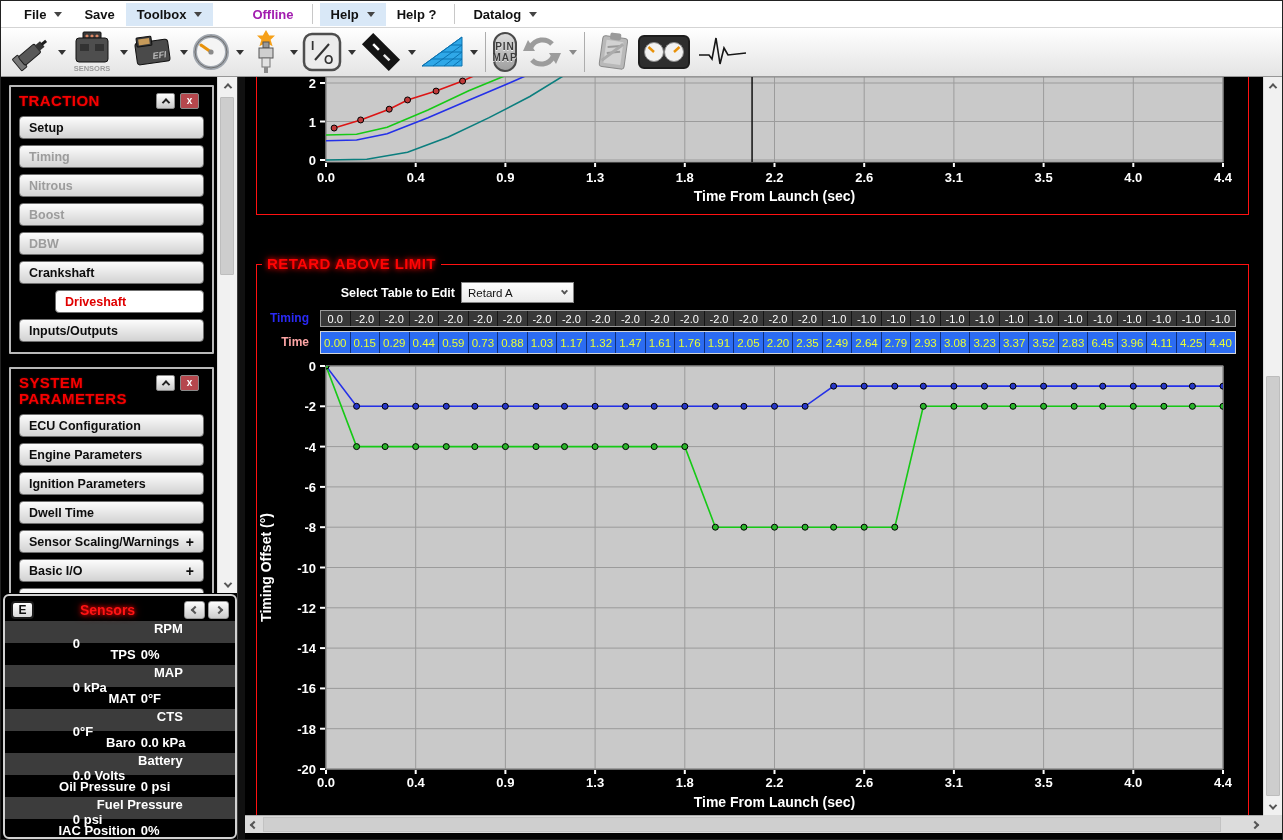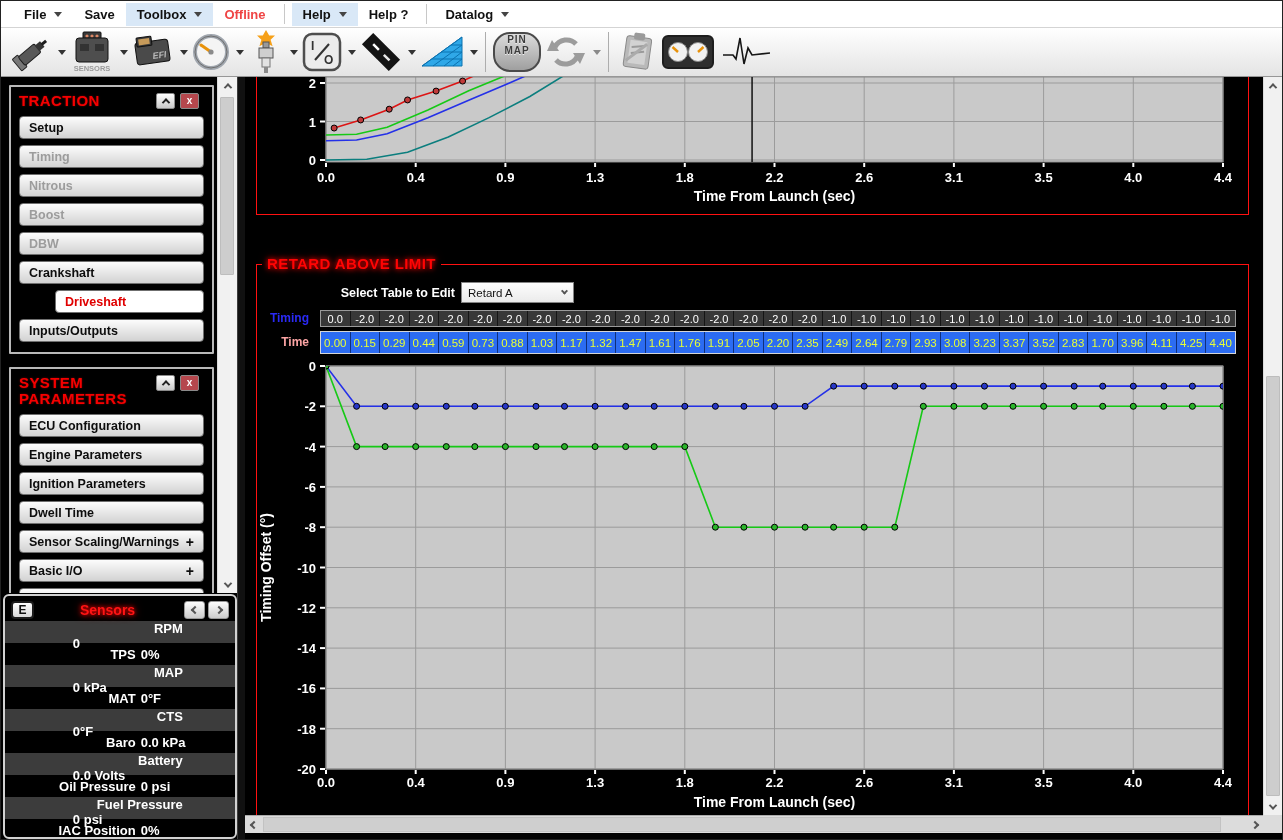--- a/index.html
+++ b/index.html
@@ -6,35 +6,35 @@
   html,body { background:#666; }
   body { font-family:"Liberation Sans", sans-serif; }
   #app { position:relative; width:1283px; height:840px; background:#000; overflow:hidden; border:1px solid #222; }
 
   
   .menubar { position:absolute; left:0; top:0; width:100%; height:27px; background:#fff;
              border-bottom:1px solid #d4d4d4; display:flex; align-items:center; padding-left:12px; }
   .menu-item { display:flex; align-items:center; gap:8px; padding:4px 11px; font-weight:bold;
                font-size:13px; color:#111; cursor:default; }
   .menu-item.hl { background:#d9e8f7; }
-  .menu-item.disabled { color:#ef4444; }
+  .menu-item.disabled { color:#a21caf;margin-left:28px; }
   .dd-arrow { width:0; height:0; border-left:4px solid transparent; border-right:4px solid transparent;
               border-top:5px solid #444; }
   .menu-sep { width:1px; height:20px; background:#c8c8c8; margin:0 7px; }
 
   
   .toolbar { position:absolute; left:0; top:27px; width:100%; height:49px;
              background:linear-gradient(#ffffff,#e4e4e4); border-bottom:1px solid #979797;
              display:flex; align-items:center; padding:0 8px; }
   .tool { display:flex; align-items:center; margin:0 1px; }
   .tool .dd-arrow { margin-left:4px; border-top-color:#333; }
   .tb-sep { width:1px; height:40px; background:#adadad; margin:0 6px; }
-  .pinmap-btn { width:48px; height:40px; border:2px solid #4a4a4a; border-radius:17px;
+  .pinmap-btn { width:24px; height:40px; border:2px solid #4a4a4a; border-radius:17px;
                 background:linear-gradient(#dcdcdc,#9f9f9f); display:flex; flex-direction:column;
-                align-items:center; font-size:10px; font-weight:bold;
+                align-items:center; justify-content:center; font-size:10px; font-weight:bold;
                 color:#3c3c3c; letter-spacing:1px; line-height:11px; text-shadow:0 1px 0 #eee; }
   .gauges-btn { border:2px solid #1d1d1d; border-radius:6px; background:#2e2e2e; display:flex;
                 align-items:center; justify-content:center; padding:1px; }
 
   
   .sidebar { position:absolute; left:2px; top:76px; width:214px; height:516px; overflow:hidden; background:#000; }
   .spanel { border:2px solid #b9b9b9; border-radius:1px; margin:8px 3px 13px 6px; padding:6px 8px 4px; background:#000; }
   .spanel-head { display:flex; align-items:flex-start; margin-bottom:7px; }
   .spanel-title { color:#f50000; font-weight:bold; font-size:15px; line-height:16px; flex:1;
                   letter-spacing:.4px; max-width:132px; text-shadow:0 0 2px rgba(200,0,0,.6); }
@@ -547,21 +547,21 @@
           <div class="tcell time-cell">2.35</div>
           <div class="tcell time-cell">2.49</div>
           <div class="tcell time-cell">2.64</div>
           <div class="tcell time-cell">2.79</div>
           <div class="tcell time-cell">2.93</div>
           <div class="tcell time-cell">3.08</div>
           <div class="tcell time-cell">3.23</div>
           <div class="tcell time-cell">3.37</div>
           <div class="tcell time-cell">3.52</div>
           <div class="tcell time-cell">2.83</div>
-          <div class="tcell time-cell">1.70</div>
+          <div class="tcell time-cell">6.45</div>
           <div class="tcell time-cell">3.96</div>
           <div class="tcell time-cell">4.11</div>
           <div class="tcell time-cell">4.25</div>
           <div class="tcell time-cell">4.40</div>
         </div>
 
       <svg id="chart-bottom" width="991" height="460">
           <defs>
             <clipPath id="chart-bottom-clip">
               <rect x="69" y="8" width="897" height="403"></rect>

